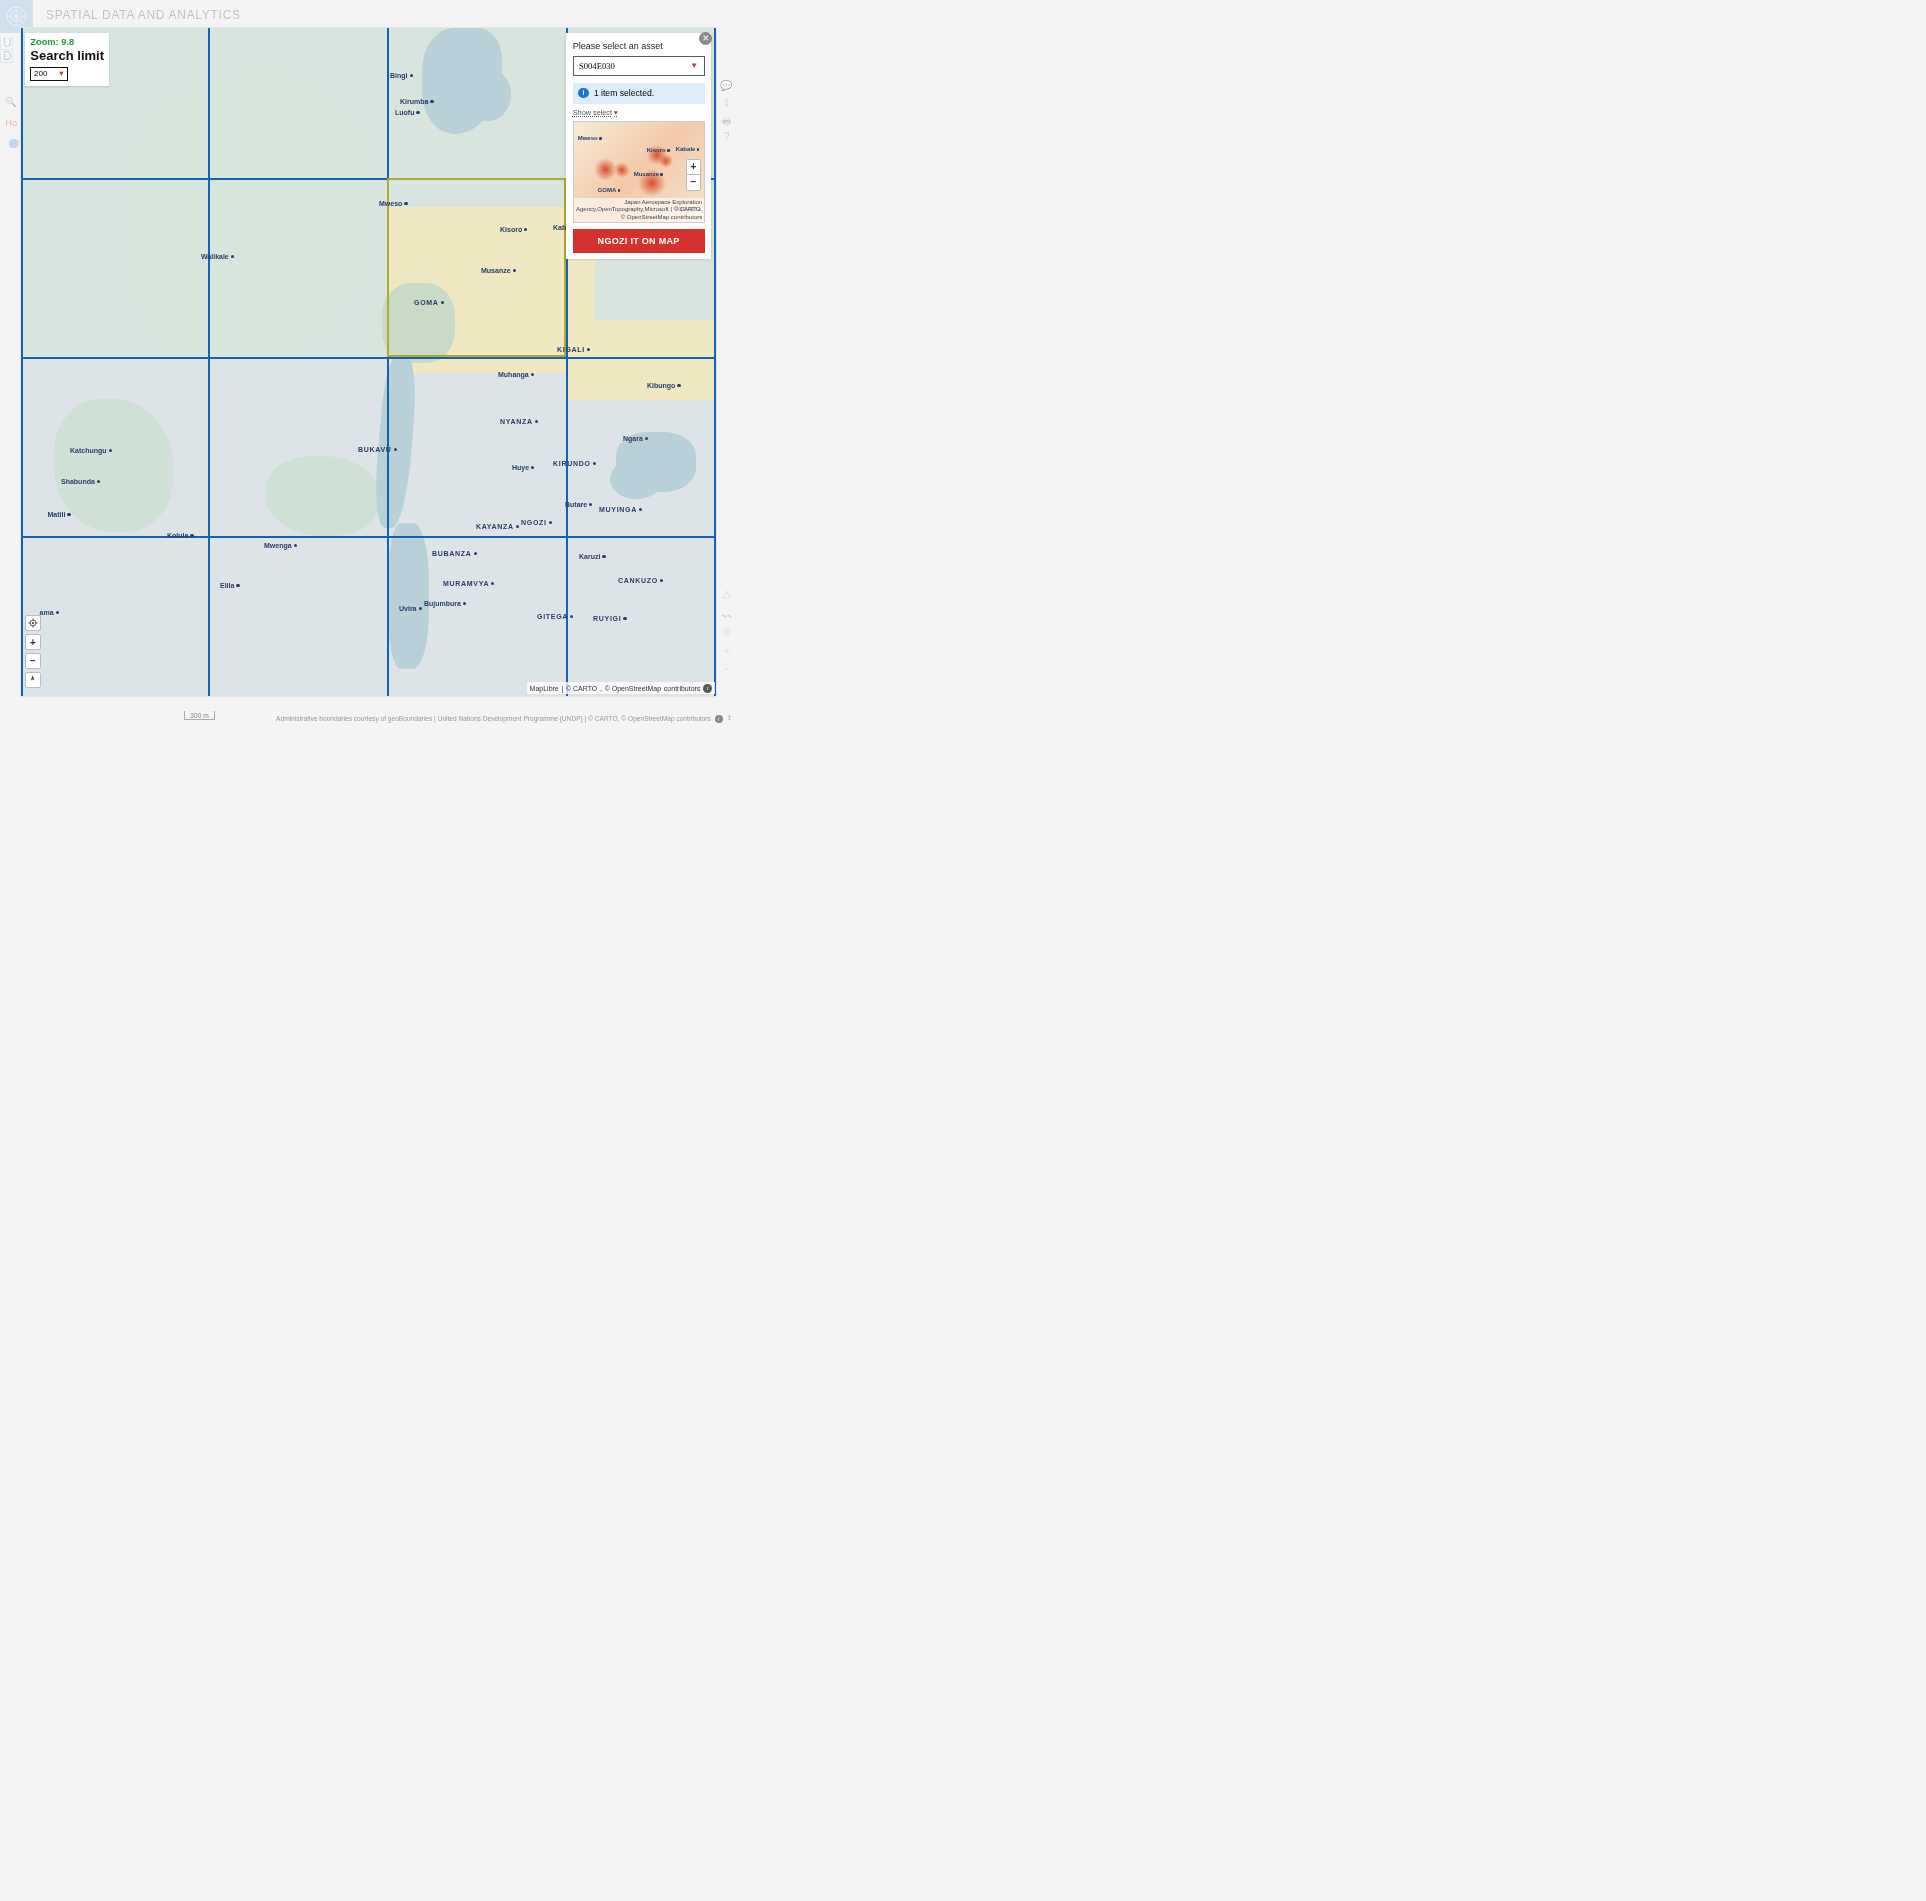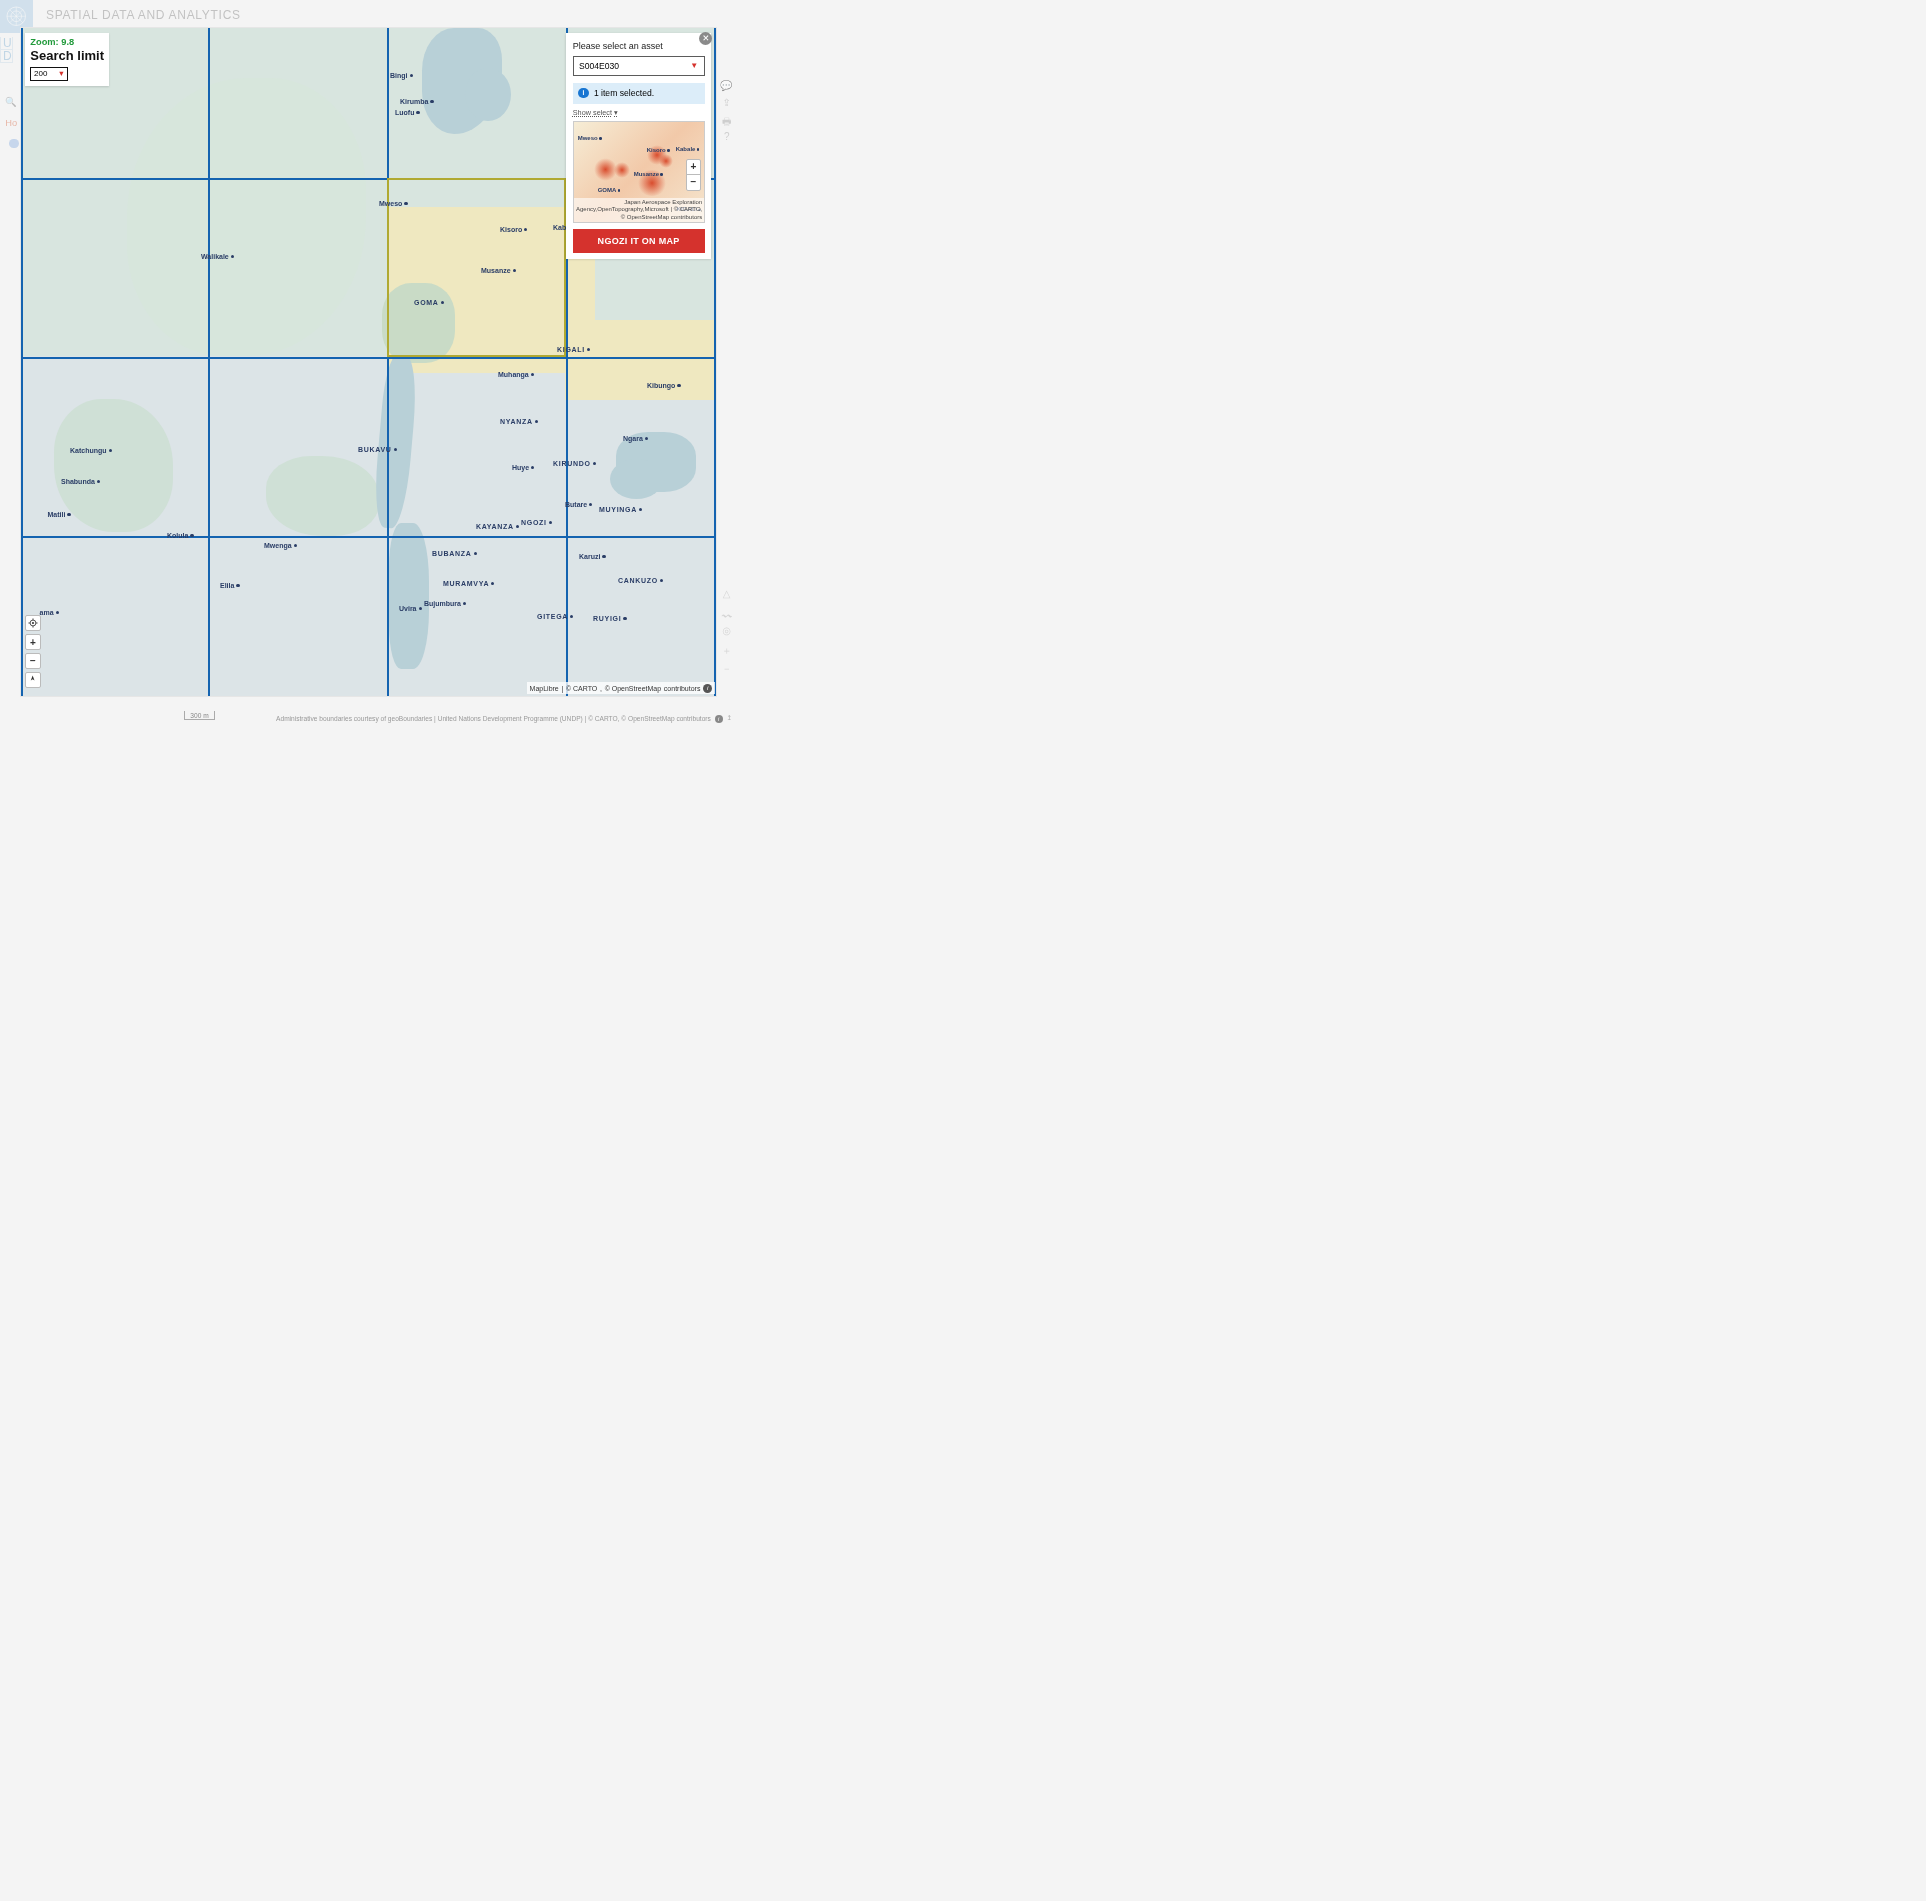--- a/index.html
+++ b/index.html
@@ -54,21 +54,21 @@
   .tl-panel .zoom { color:#219a3b; font-weight:700; font-size:9.3px;}
   .tl-panel .slimit-lbl{ color:#111; font-weight:700; margin-top:1.3px; font-size:13px;}
   .tl-panel select { margin-top:4px; width:38px; border:0.7px solid #111; padding:1.3px 2.7px; font-size:8px; appearance:none; background:#fff; }
   .select-wrap{ position:relative; display:inline-block;}
   .select-wrap .chev{ position:absolute; right:3.3px; top:50%; transform:translateY(-30%); color:#d5322d; pointer-events:none; font-size:7.3px;}
 
   
   .asset-panel { position:absolute; top:5.3px; right:5.3px; width:145px; background:#fff; padding:6.6px 6.6px 6.6px 6.6px; box-shadow:0 0.7px 2.7px rgba(0,0,0,.2); font-size:8.6px;}
   .asset-panel .close { position:absolute; top:-1.3px; right:-1.3px; width:13.3px; height:13.3px; border-radius:50%; background:#8a8a8a; color:#fff; text-align:center; line-height:13.3px; font-size:8.6px; cursor:pointer;}
   .asset-panel h4{ font-weight:400; font-size:9px; color:#222; margin-bottom:5.3px; margin-top:1.3px;}
-  .asset-select{ border:0.7px solid #5b5b5b; padding:4px 5.3px; display:flex; justify-content:space-between; align-items:center; cursor:pointer;}
+  .asset-select{ border:0.7px solid #5b5b5b; padding:4px 5.3px; display:flex; justify-content:space-between; align-items:center; cursor:pointer;font-family:Liberation Serif, serif;}
   .asset-select .chev{ color:#d5322d; font-size:8px;}
   .info-bar{ margin-top:6.6px; background:#dcedf9; padding:5.3px 5.3px; display:flex; align-items:center; gap:5.3px; font-size:8.6px;}
   .info-bar .i-ico{ width:10.6px; height:10.6px; border-radius:50%; background:#1976d2; color:#fff; font-size:6.6px; text-align:center; line-height:10.6px; font-weight:700;}
   .show-details{ margin-top:4px; font-size:7.3px; color:#555; display:inline-flex; align-items:center; gap:2px; cursor:pointer; text-decoration:underline dotted;}
   .mini-map{ margin-top:4px; height:102px; position:relative; border:0.7px solid #ccc; background:linear-gradient(135deg,#f6edd6,#f2c9a9 50%,#f5e6cf); overflow:hidden;}
   .mini-map .hot{ position:absolute; border-radius:50%; background:radial-gradient(circle,#d94d2e 0%,rgba(217,77,46,0) 70%);}
   .mini-map .lbl{ position:absolute; font-size:6px; font-weight:700; color:#2a3d66; white-space:nowrap;}
   .mini-map .lbl::after{content:""; display:inline-block; width:2.7px; height:2.7px; background:#2a3d66; border-radius:50%; margin-left:1.3px; vertical-align:middle;}
   .mini-zoom{ position:absolute; right:2.7px; top:37px; width:14.6px; background:#fff; border:0.7px solid #bbb; border-radius:2px; overflow:hidden;}
   .mini-zoom div{ text-align:center; font-size:10px; font-weight:700; line-height:14.6px; cursor:pointer; color:#333;}

